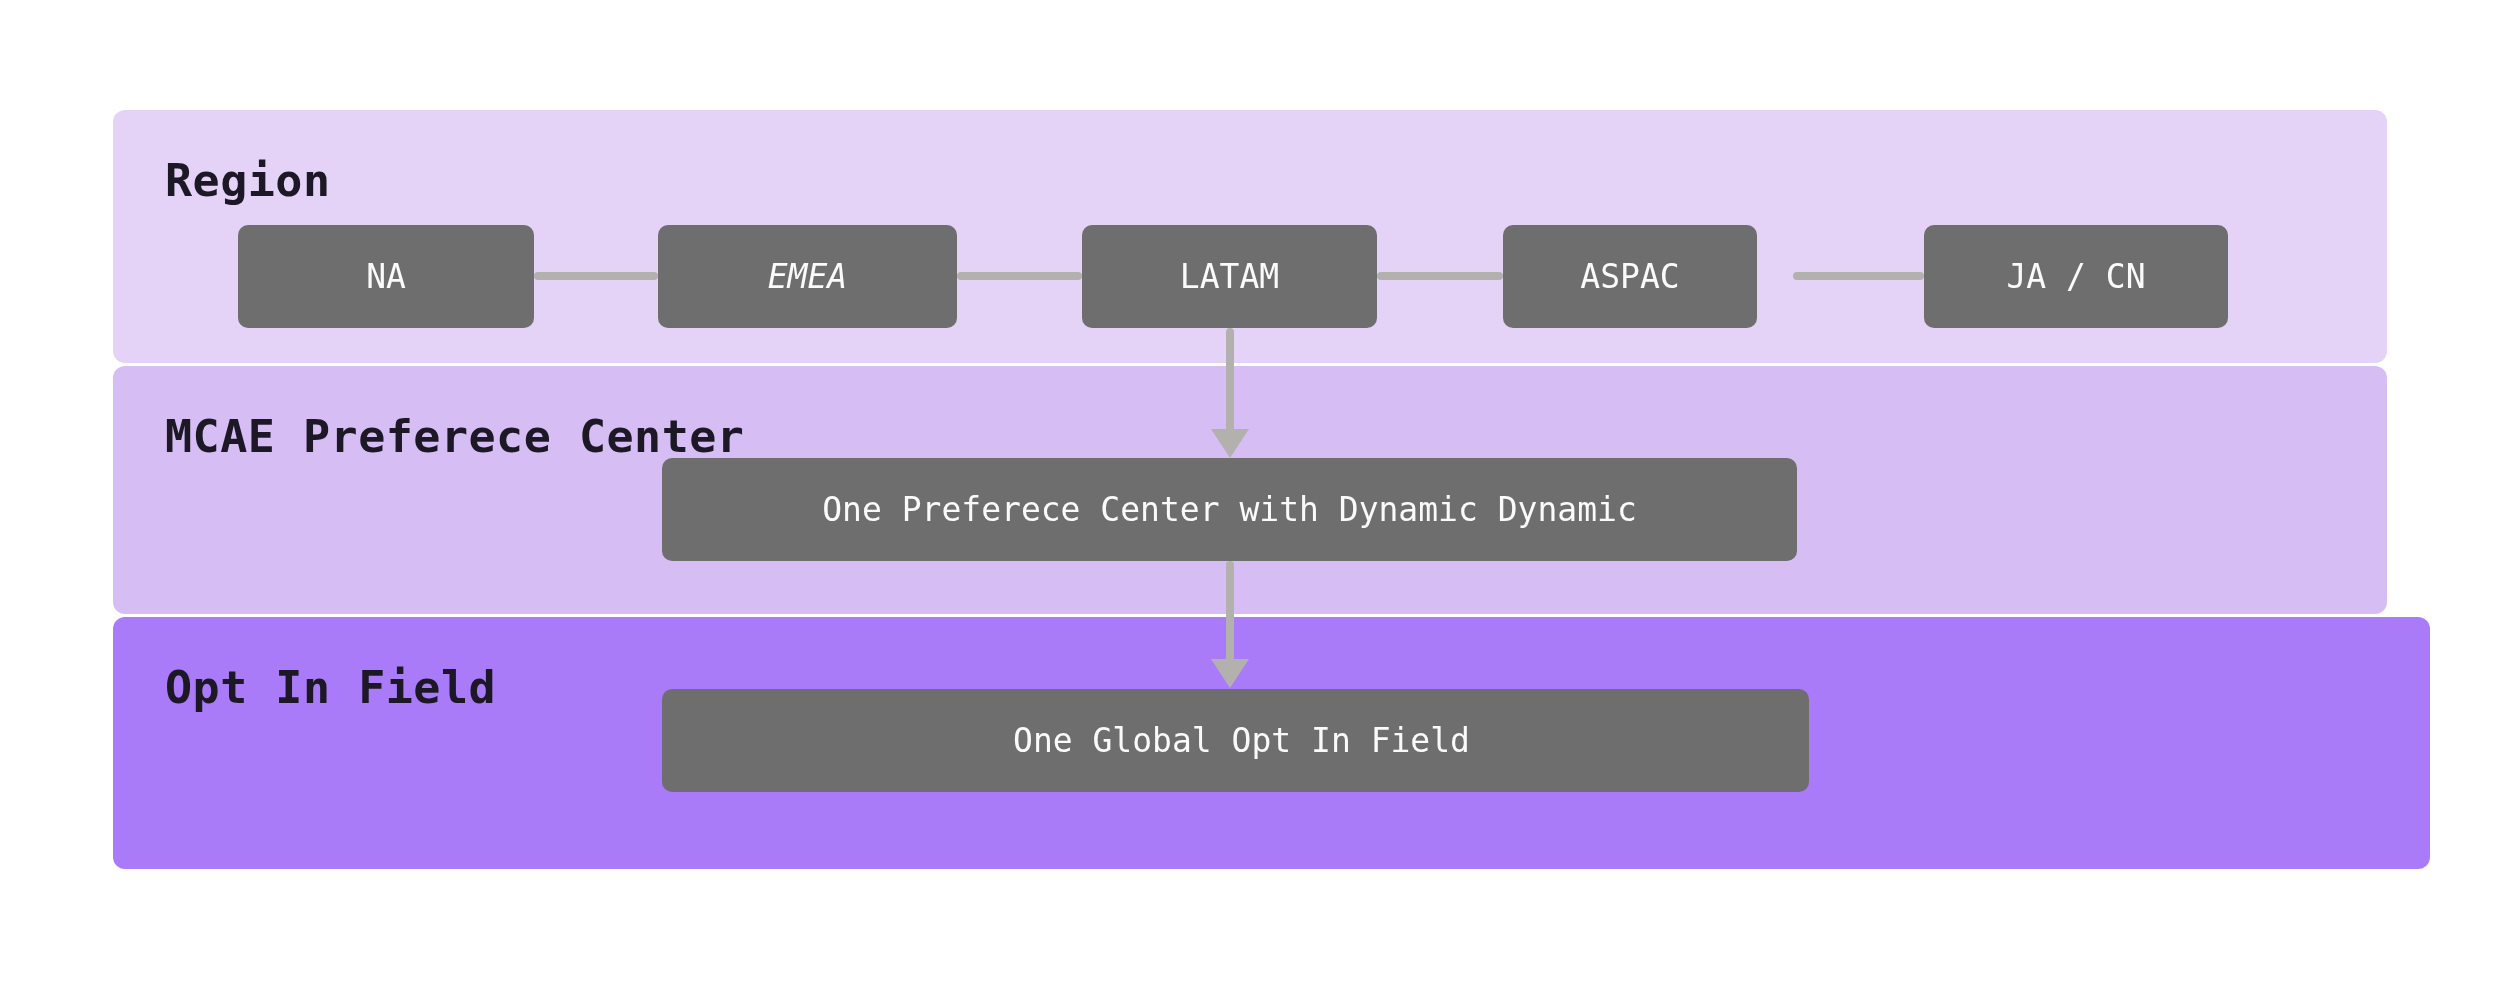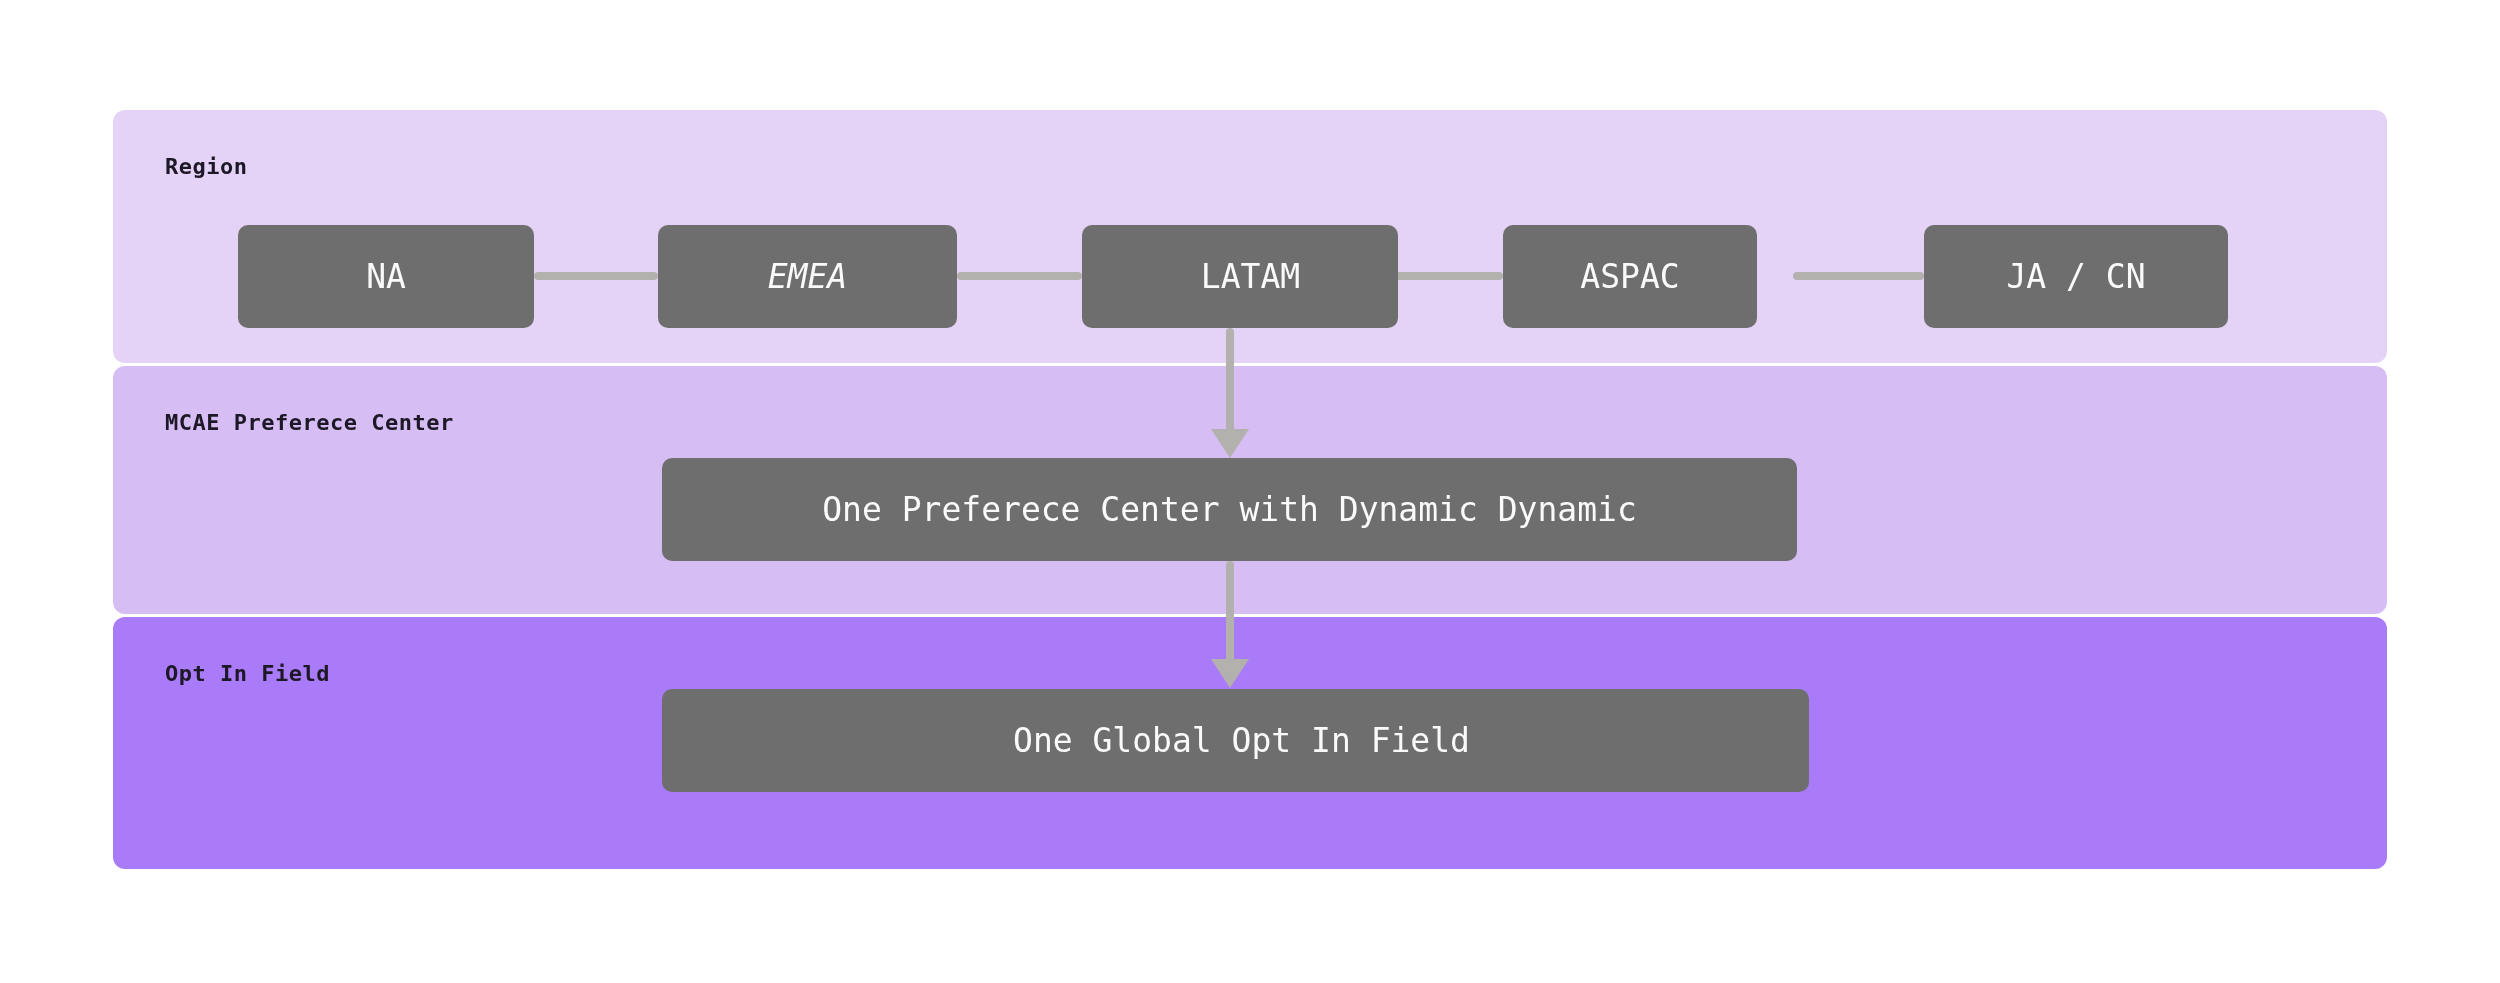--- a/index.html
+++ b/index.html
@@ -16,48 +16,48 @@
     overflow: hidden;
   }
   .lane {
     position: absolute;
     left: 113px;
     width: 2274px;
     border-radius: 12px;
   }
   .lane-region     { top: 110px; height: 253px; background: var(--lane-region-bg, #e4d3f6); }
   .lane-preference { top: 366px; height: 248px; background: var(--lane-preference-bg, #d6bef4); }
-  .lane-optin      { top: 617px; height: 252px; background: var(--lane-opt-in-bg, #aa7bf8); }
+  .lane-optin      { top: 617px; height: 252px; background: var(--lane-opt-in-bg, #aa7bf8); padding-left: 43px; }
 
   .lane-label {
     position: absolute;
     left: 52px;
     top: 44px;
-    font-size: 22px;
+    font-size: 45px;
     font-weight: 700;
     letter-spacing: 0.5px;
     color: var(--lane-label-text, #1d1826);
     white-space: nowrap;
   }
 
   .node {
     position: absolute;
     background: var(--node-bg, #6f6e6e);
     color: var(--node-text, #fafafa);
     border-radius: 10px;
     display: flex;
     align-items: center;
     justify-content: center;
     font-size: 33px;
     font-weight: 500;
     white-space: nowrap;
   }
   .node-na    { left: 238px;  top: 225px; width: 296px;  height: 103px; }
   .node-emea  { left: 658px;  top: 225px; width: 299px;  height: 103px; font-style: italic; }
-  .node-latam { left: 1082px; top: 225px; width: 295px;  height: 103px; padding-left: 21px; }
+  .node-latam { left: 1082px; top: 225px; width: 295px;  height: 103px; }
   .node-aspac { left: 1503px; top: 225px; width: 254px;  height: 103px; }
   .node-jacn  { left: 1924px; top: 225px; width: 304px;  height: 103px; }
   .node-pref  { left: 662px;  top: 458px; width: 1135px; height: 103px; }
   .node-optin { left: 662px;  top: 689px; width: 1135px; height: 103px; padding-left: 12px; }
 
   .h-connector {
     position: absolute;
     top: 272px;
     height: 8px;
     border-radius: 4px;

